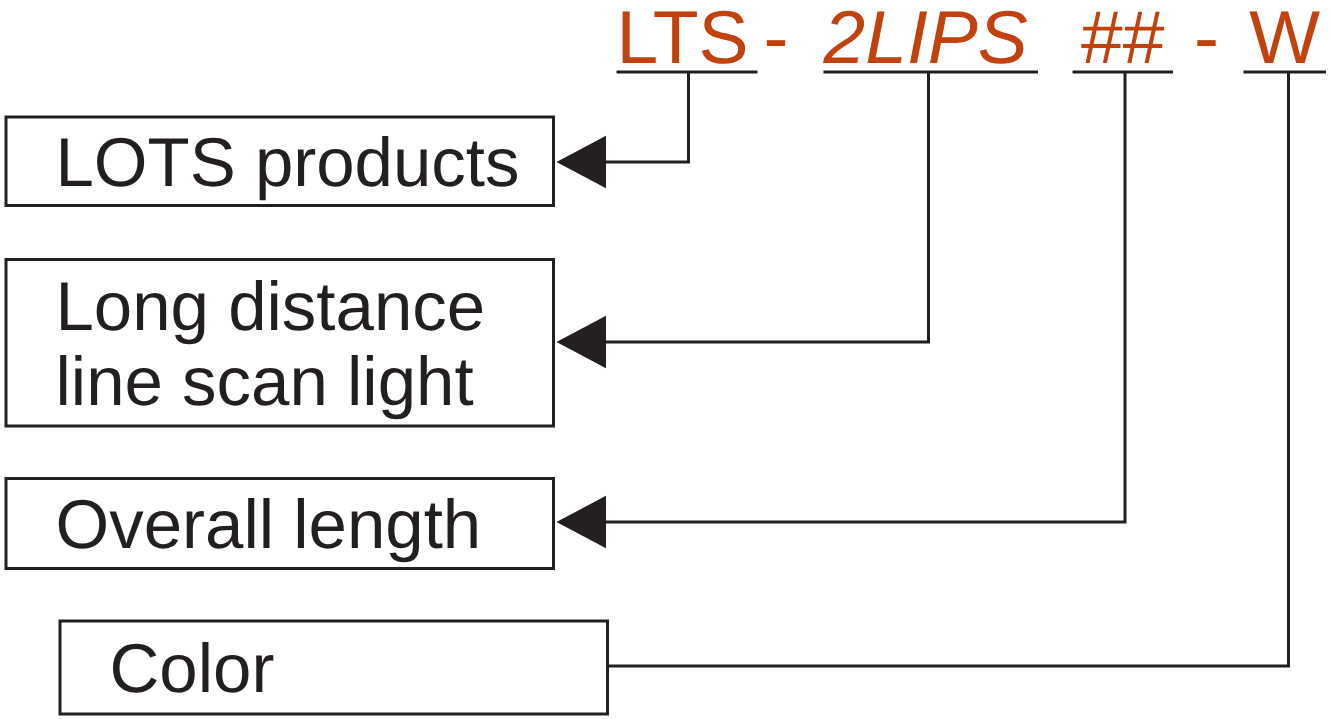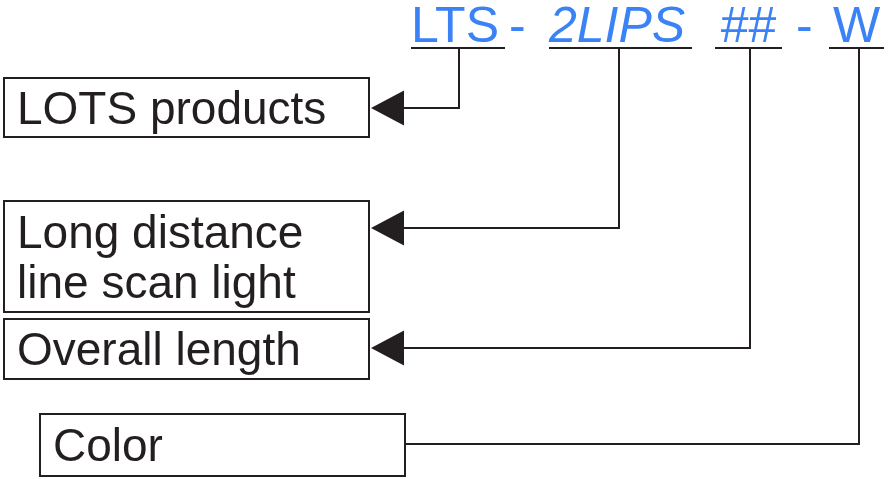--- a/index.html
+++ b/index.html
@@ -9,46 +9,46 @@
     background:#ffffff;
     font-family:"Liberation Sans", sans-serif;
     color:#231f20;
     overflow:hidden;
   }
   
   .code-seg {
     position:absolute; top:0; height:47px;
     font-size:50px; line-height:50px;
     white-space:nowrap;
-    color:#3b82f6;
+    color:#c2410c;
   }
   .code-seg.underlined { border-bottom:2px solid #231f20; }
   .seg-series  { left:411px; width:94px;  text-align:left; }
   .seg-sep1    { left:509px; }
   .seg-model   { left:549px; width:143px; text-align:left;font-style:italic; }
   .seg-length  { left:715px; width:67px;  text-align:center; }
   .seg-sep2    { left:796px; }
   .seg-color   { left:829px; width:55px;  text-align:center; }
   
   .wires { position:absolute; left:0; top:0; width:888px; height:479px; }
   .wires path.line { stroke:#231f20; stroke-width:2; fill:none; }
   .wires path.head { fill:#231f20; stroke:none; }
   
   .callout {
     position:absolute; left:3px; width:367px;
     box-sizing:border-box;
     border:2px solid #231f20;
     background:#ffffff;
     display:flex; flex-direction:column; justify-content:center;
-    padding-left:12px;
+    padding-left:32px;
     font-size:46px; line-height:50px;
     white-space:nowrap;
   }
   .box-1 { top:77px;  height:61px;  }
-  .box-2 { top:172px; height:113px;margin-top:28px; }
+  .box-2 { top:172px; height:113px; }
   .box-3 { top:318px; height:62px;  }
   .box-4 { top:413px; height:64px;margin-left:36px;  }
 </style>
 </head>
 <body>
 
 <div class="canvas">
 
   <div>
     <span class="code-seg underlined seg-series">LTS</span>

